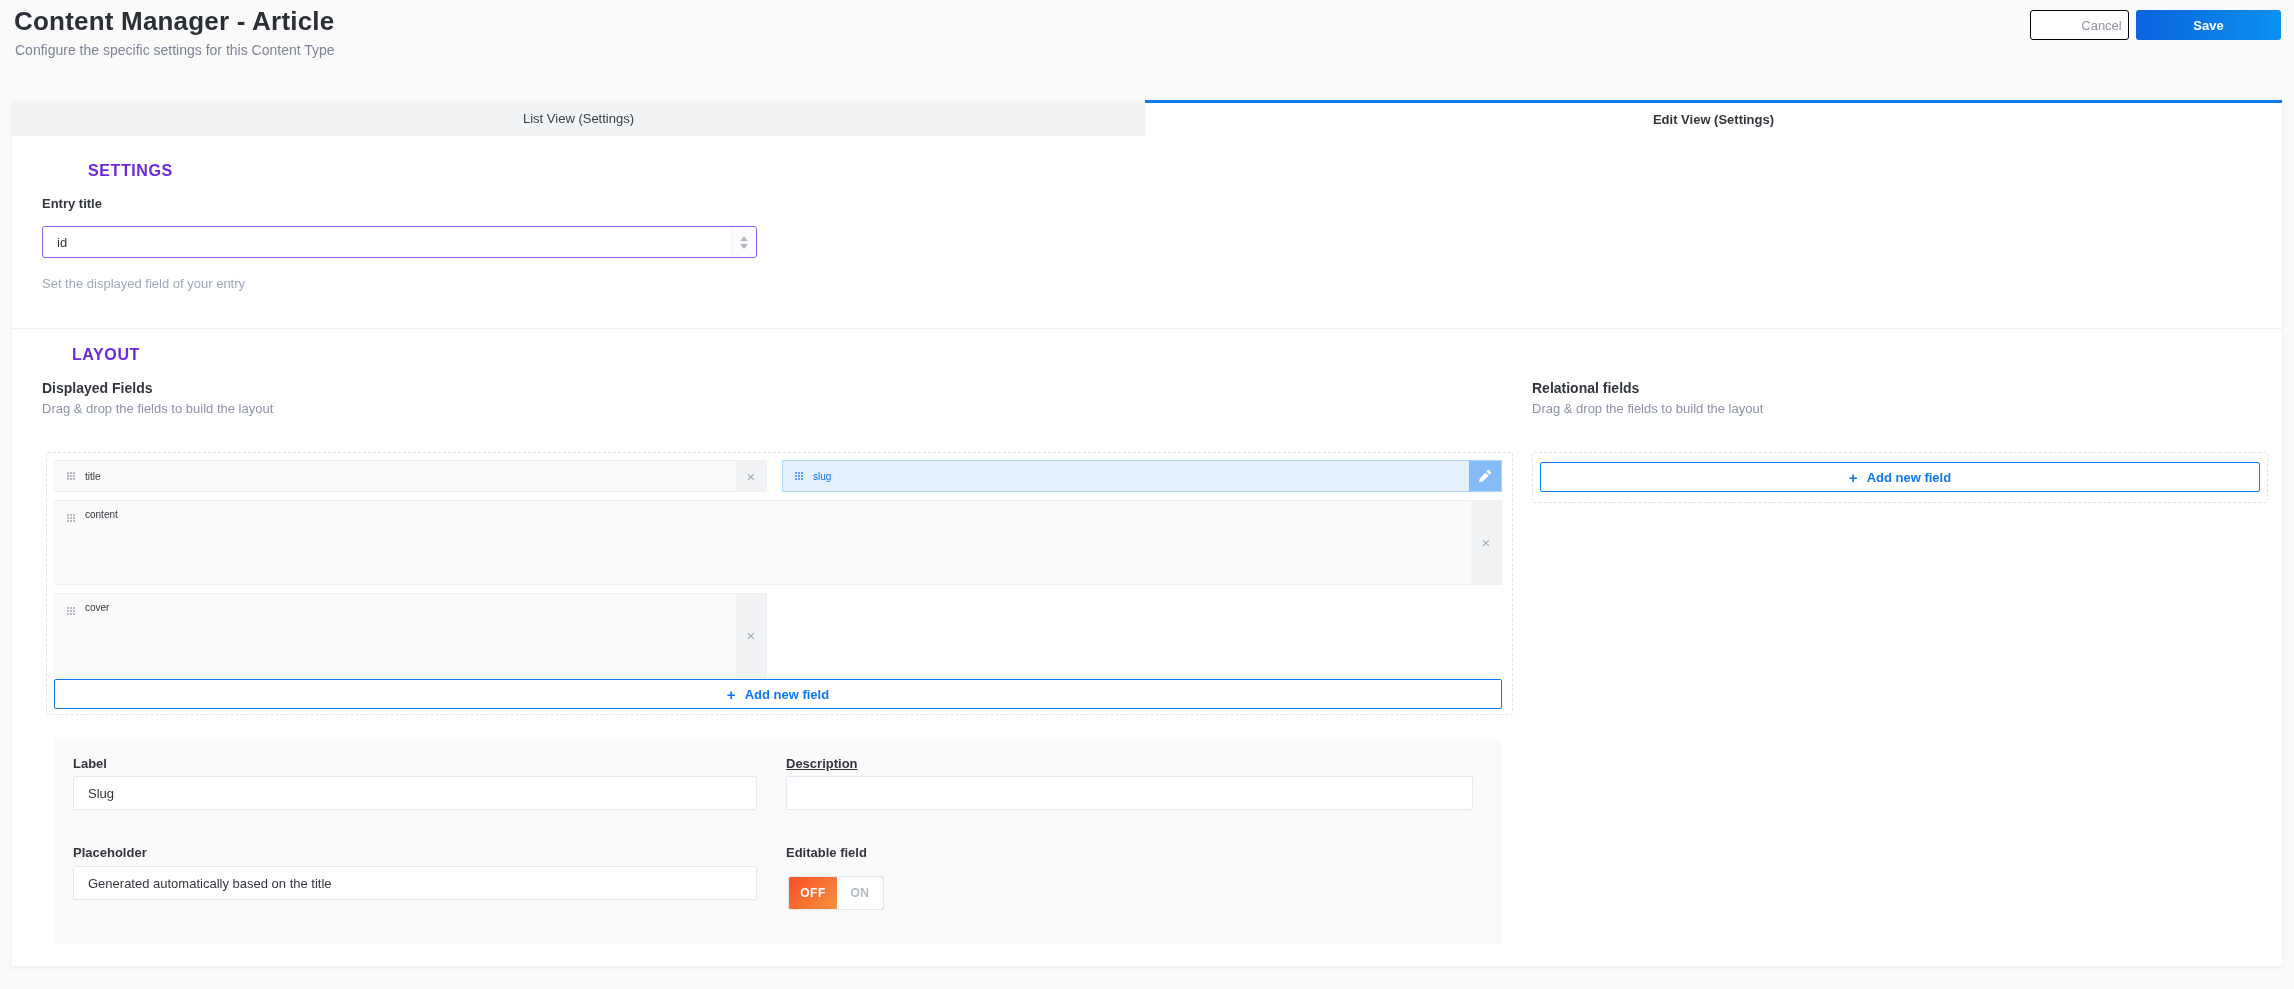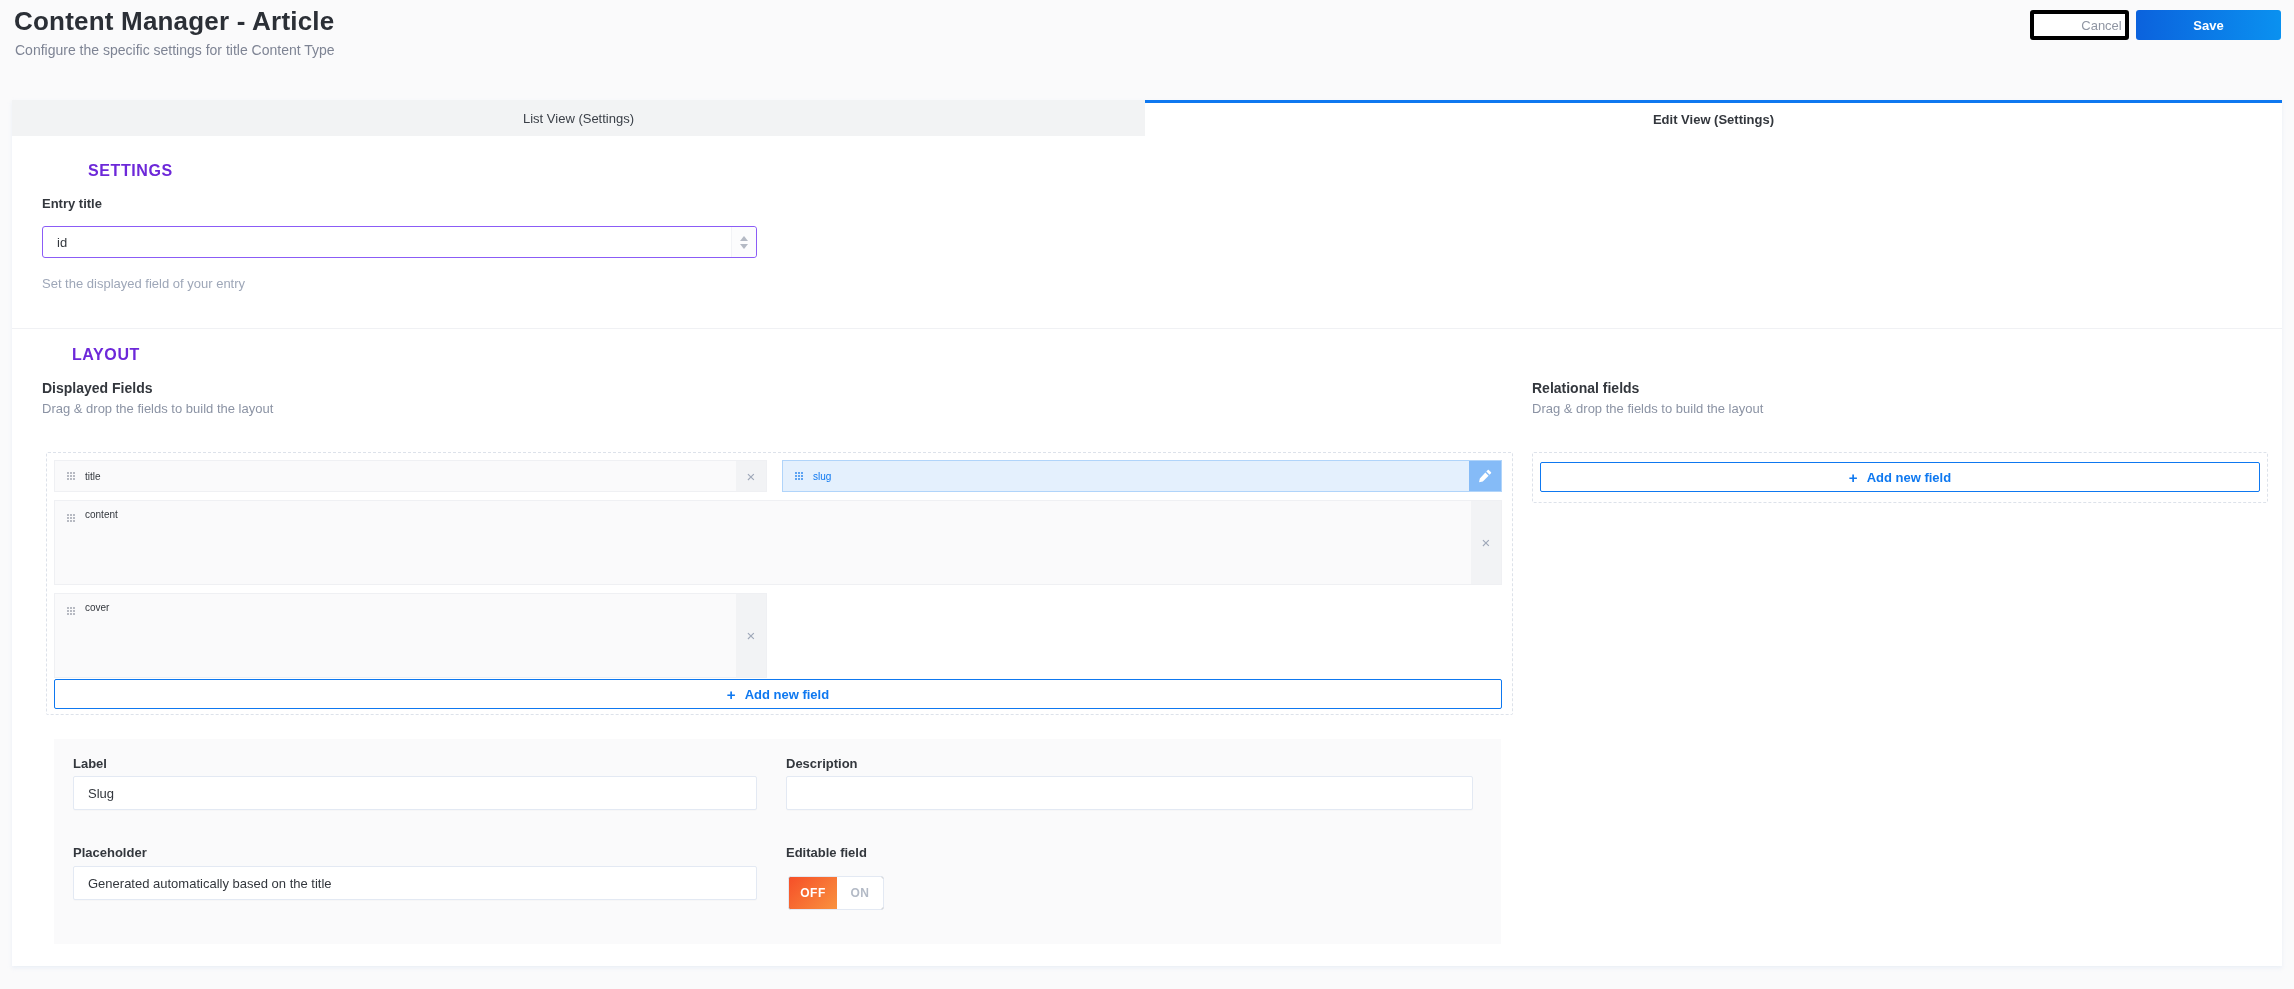--- a/index.html
+++ b/index.html
@@ -3,21 +3,21 @@
 <meta charset="utf-8">
 <style>
   html,body{margin:0;padding:0;background:#fafafb;font-family:"Liberation Sans",sans-serif;}
   #stage{position:relative;width:2294px;height:989px;background:#fafafb;overflow:hidden;color:#33373d;}
   .abs{position:absolute;}
 
   
   .page-title{left:14px;top:6px;font-size:26px;font-weight:700;color:#2b2f36;letter-spacing:.2px;}
   .page-subtitle{left:15px;top:42px;font-size:14px;color:#7e8494;}
   .btn{display:flex;align-items:center;justify-content:center;border-radius:3px;font-size:13px;cursor:pointer;box-sizing:border-box;}
-  .btn-cancel{left:2030px;top:10px;width:99px;height:30px;background:#fff;border:4px solid #000000;color:#9096a3;padding-left:44px;}
+  .btn-cancel{left:2030px;top:10px;width:99px;height:30px;background:#fff;border:1px solid #000000;color:#9096a3;padding-left:44px;}
   .btn-save{left:2136px;top:10px;width:145px;height:30px;background:linear-gradient(90deg,#0b62dd,#0a91f0);color:#fff;font-weight:600;border:none;}
 
   
   .card{left:12px;top:100px;width:2270px;height:866px;background:#fff;box-shadow:0 2px 4px rgba(227,233,243,.7);}
   .tab{position:absolute;top:0;height:36px;display:flex;align-items:center;justify-content:center;font-size:13px;box-sizing:border-box;cursor:pointer;}
   .tab-inactive{left:0;width:1133px;background:#f2f3f4;color:#3b4048;font-weight:500;}
   .tab-active{left:1133px;width:1137px;background:#fff;border-top:3px solid #0e78f0;color:#33373d;font-weight:600;}
 
   .section-title{font-size:16px;font-weight:700;color:#6d28d9;letter-spacing:.6px;margin-left:46px;}
   .divider{left:0;top:228px;width:2270px;height:1px;background:#f0f1f4;}
@@ -58,21 +58,21 @@
   .toggle-opt{display:flex;align-items:center;justify-content:center;font-size:12px;font-weight:700;letter-spacing:.5px;cursor:pointer;}
   .toggle-off{width:48px;background:linear-gradient(135deg,#f64f28,#f9923f);color:#fff;}
   .toggle-on{width:46px;background:#fff;color:#b3bac6;}
 </style>
 </head>
 <body>
 
 <div id="stage">
 
   <div class="abs page-title">Content Manager - Article</div>
-  <div class="abs page-subtitle">Configure the specific settings for title Content Type</div>
+  <div class="abs page-subtitle">Configure the specific settings for this Content Type</div>
   <div class="abs btn btn-cancel">Cancel</div>
   <div class="abs btn btn-save">Save</div>
 
   <div class="abs card">
 
     <div class="tab tab-active">Edit View (Settings)</div>
     <div class="tab tab-inactive">List View (Settings)</div>
 
     <div class="abs section-title" style="left:30px;top:62px;">SETTINGS</div>
     <div class="abs field-label" style="left:30px;top:96px;">Entry title</div>
@@ -152,21 +152,21 @@
     <div class="abs drop-zone" style="left:1520px;top:352px;width:736px;height:51px;"></div>
     <div class="add-btn" style="left:1528px;top:362px;width:720px;height:30px;">
       <span class="plus">+</span>
       <span>Add new field</span>
     </div>
 
     <div class="abs form-panel">
       <span class="field-label" style="left:19px;top:17px;">Label</span>
       <input class="text-input" style="left: 19px; top: 37px; width: 684px;" value="Slug">
 
-      <span class="field-label" style="left:732px;top:17px;">Description</span>
+      <span class="field-label" style="left:732px;top:17px;text-decoration:underline;">Description</span>
       <input class="text-input" style="left: 732px; top: 37px; width: 687px;" value="">
 
       <span class="field-label" style="left:19px;top:106px;">Placeholder</span>
       <input class="text-input" style="left: 19px; top: 127px; width: 684px;" value="Generated automatically based on the title">
 
       <span class="field-label" style="left:732px;top:106px;">Editable field</span>
       <div class="toggle">
         <span class="toggle-opt toggle-off">OFF</span>
         <span class="toggle-opt toggle-on">ON</span>
       </div>

